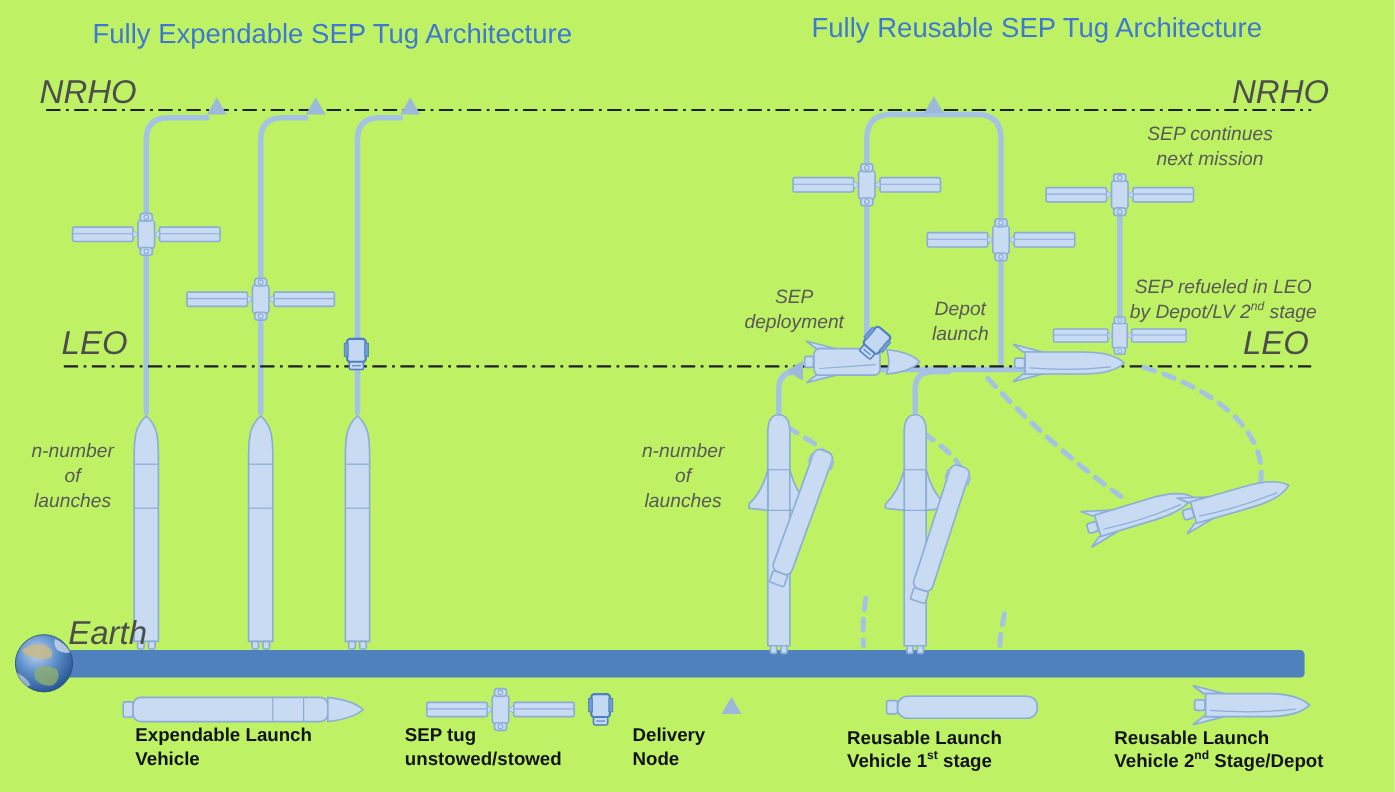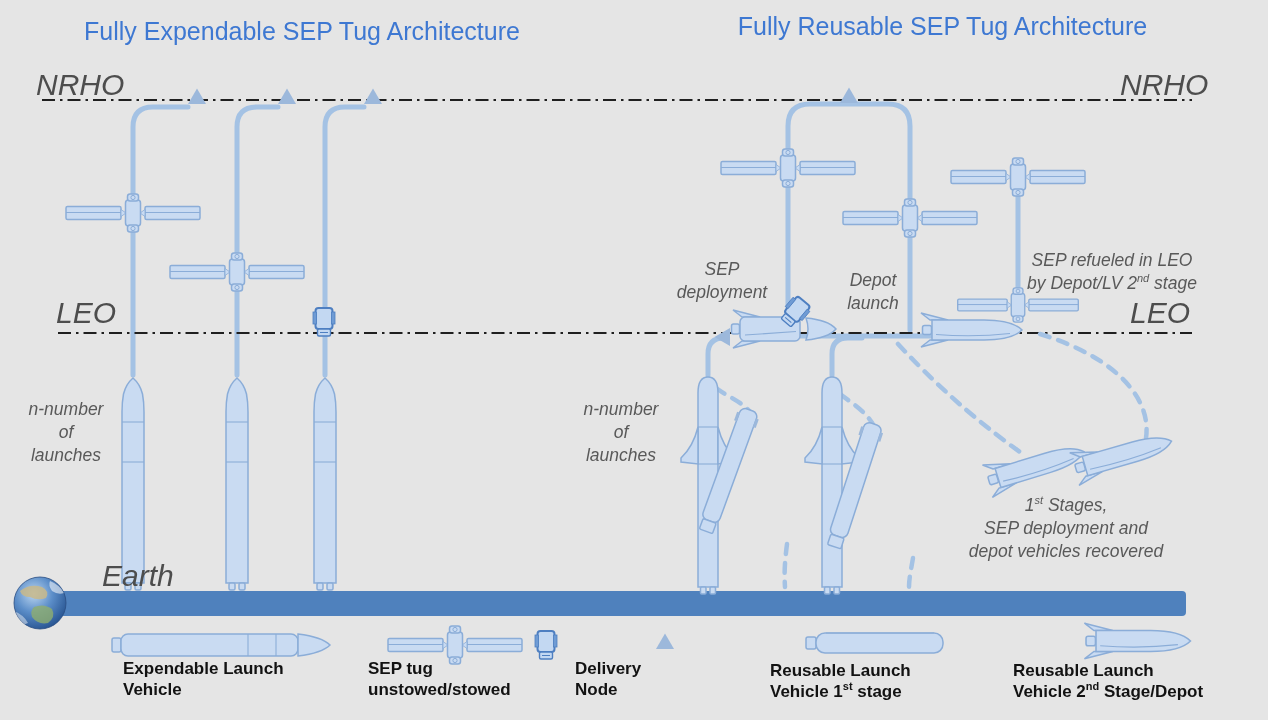--- a/index.html
+++ b/index.html
@@ -1,17 +1,17 @@
 <!DOCTYPE html>
 <html><head>
 <meta charset="utf-8">
 <style>
   html,body{margin:0;padding:0;background:#ffffff;}
   .stage{
-    position:relative;width:1268px;height:720px;background:#e5e5e5;
+    position:relative;width:1268px;height:720px;background:#bef264;
     font-family:"Liberation Sans",sans-serif;overflow:hidden;
   }
   .abs{position:absolute;}
   .title{font-size:25px;color:#3e78d2;text-align:center;white-space:nowrap;}
   .orbit{font-style:italic;font-size:30px;color:#4d4d4d;white-space:nowrap;}
   .note{font-style:italic;font-size:17.5px;color:#595959;text-align:center;line-height:23px;}
   .legend-label{font-size:17px;font-weight:bold;color:#121212;text-align:left;line-height:21px;}
   sup.sup{font-size:11px;line-height:0;}
   svg{position:absolute;left:0;top:0;}
   .f{fill:#c9dbf2;stroke:#8badd8;stroke-width:1.5;}
@@ -186,50 +186,49 @@
     <use href="#stage2" transform="translate(1096,641) scale(1.05)"></use>
   </svg>
 
   <div class="abs title" style="left:72px;top:17px;width:460px;">Fully Expendable SEP Tug Architecture</div>
   <div class="abs title" style="left:710px;top:12px;width:465px;text-align:center;">Fully Reusable SEP Tug Architecture</div>
 
   <div class="abs orbit" style="left:36px;top:68px;">NRHO</div>
   <div class="abs orbit" style="left:1120px;top:68px;width:72px;text-align:right;">NRHO</div>
   <div class="abs orbit" style="left:56px;top:296px;">LEO</div>
   <div class="abs orbit" style="left:1130px;top:296px;width:58px;text-align:right;">LEO</div>
-  <div class="abs orbit" style="left:62px;top:559px;margin-left:40px;">Earth</div>
+  <div class="abs orbit" style="left:62px;top:559px;">Earth</div>
 
   <div class="abs note" style="left:5px;top:398px;width:122px;">
     <span>n-number</span><br>
     <span>of</span><br>
     <span>launches</span>
   </div>
   <div class="abs note" style="left:560px;top:398px;width:122px;">
     <span>n-number</span><br>
     <span>of</span><br>
     <span>launches</span>
   </div>
 
+  <div class="abs note" style="left:1019px;top:110px;width:162px;">
+    <span>SEP continues</span><br>
+    <span>next mission</span>
+  </div>
   <div class="abs note" style="left:652px;top:258px;width:140px;">
     <span>SEP</span><br>
     <span>deployment</span>
   </div>
   <div class="abs note" style="left:813px;top:269px;width:120px;">
     <span>Depot</span><br>
     <span>launch</span>
   </div>
   <div class="abs note" style="left:1007px;top:249px;width:210px;">
     <span>SEP refueled in LEO</span><br>
     <span>by Depot/LV 2</span><sup class="sup">nd</sup><span> stage</span>
   </div>
-  <div class="abs note" style="left:946px;top:494px;width:240px;">
-    <span>1</span><sup class="sup">st</sup><span> Stages,</span><br>
-    <span>SEP deployment and</span><br>
-    <span>depot vehicles recovered</span>
-  </div>
 
   <div class="abs legend-label" style="left:123px;top:658px;width:200px;">
     <span>Expendable Launch</span><br>
     <span>Vehicle</span>
   </div>
   <div class="abs legend-label" style="left:368px;top:658px;width:200px;">
     <span>SEP tug</span><br>
     <span>unstowed/stowed</span>
   </div>
   <div class="abs legend-label" style="left:575px;top:658px;width:180px;">

